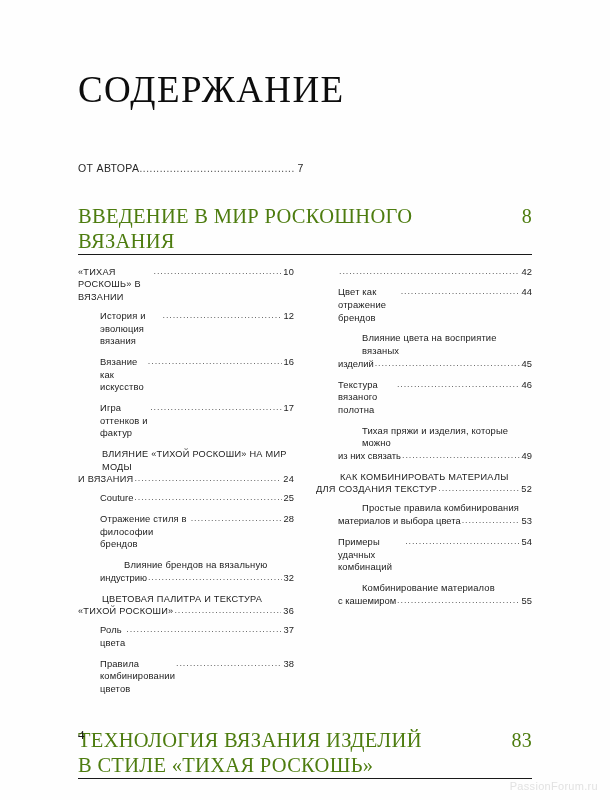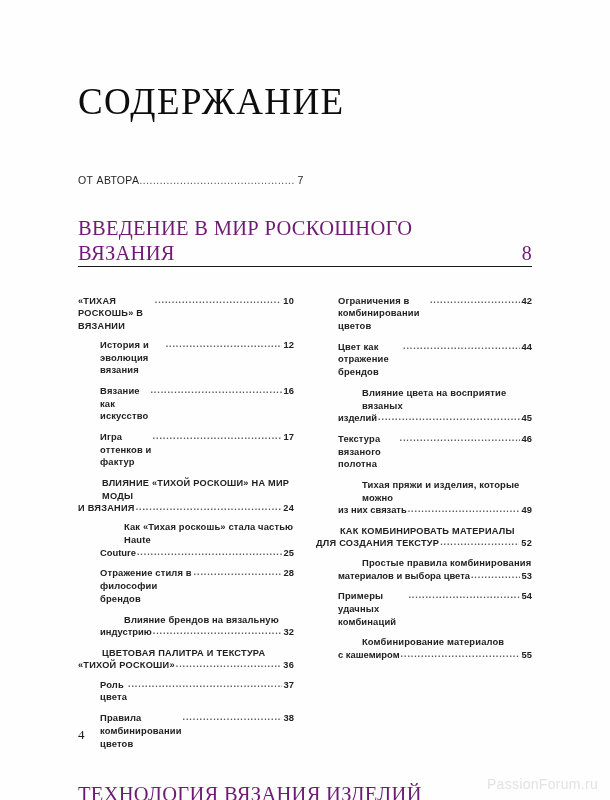--- a/index.html
+++ b/index.html
@@ -18,21 +18,21 @@
 
   .page {
     position: absolute;
     inset: 0;
     background: #fefefe;
   }
 
   .content {
     position: absolute;
     left: 78px;
-    top: 12px;
+    top: 0;
     width: 454px;
     height: 711px;
   }
 
   
   .toc-title {
     font-family: "Liberation Serif", serif;
     font-size: 37px;
     letter-spacing: 1.4px;
     font-weight: normal;
@@ -59,26 +59,26 @@
     white-space: nowrap;
     color: #4a4a4a;
     font-size: 10px;
     letter-spacing: 0.6px;
   }
   .top-entry .pg { white-space: nowrap; }
 
   
   .section-head {
     display: flex;
-    align-items: flex-end;
+    align-items: flex-start;
     justify-content: space-between;
     font-family: "Liberation Serif", serif;
     font-size: 20.5px;
     letter-spacing: 0.3px;
-    color: #701a75;
+    color: #4d7c0f;
     line-height: 1.22;
   }
   .section-head.s1 { margin-top: 30px; }
   .section-head.s2 { margin-top: 24px; font-size: 20.5px; }
   .section-head .sh-text { white-space: pre-line; }
   .section-head .sh-page {
     font-size: 20px;
     padding-left: 14px;
     white-space: nowrap;
   }
@@ -88,22 +88,21 @@
     background: #111;
     width: 100%;
     margin: 0;
   }
   .rule.thin { height: 1px; background: #1a1a1a; }
 
   
   .cols {
     display: flex;
     gap: 22px;
-    margin-top: 28px;
-    font-weight: bold;
+    margin-top: 11px;
   }
   .col {
     flex: 1 1 0;
     min-width: 0;
   }
 
   .entry {
     display: flex;
     align-items: baseline;
     font-size: 9.3px;
@@ -169,21 +168,21 @@
     left: 78px;
     bottom: 57px;
     font-family: "Liberation Serif", serif;
     font-size: 13px;
     color: #1a1a1a;
   }
   .watermark {
     position: absolute;
     right: 12px;
     bottom: 8px;
-    font-size: 14px;
+    font-size: 11px;
     color: #e2e2e2;
     letter-spacing: 0.3px;
     font-family: "Liberation Sans", sans-serif;
   }
 </style>
 </head>
 <body>
 
 <div class="page">
   <div class="content">
@@ -226,21 +225,20 @@
           </div>
           <div class="entry lvl1 wrap">
             <span class="lbl">ВЛИЯНИЕ «ТИХОЙ РОСКОШИ» НА МИР МОДЫ</span>
             <span class="tail">
               <span class="lbl2">И ВЯЗАНИЯ</span>
               <span class="dots"> ..........................................................................................................</span>
               <span class="pg">24</span>
             </span>
           </div>
           <div class="entry lvl2 wrap">
-            <span class="lbl">Как «Тихая роскошь» стала частью Haute</span>
             <span class="tail">
               <span class="lbl2">Couture</span>
               <span class="dots"> .................................................................................................</span>
               <span class="pg">25</span>
             </span>
           </div>
           <div class="entry lvl2">
             <span class="lbl">Отражение стиля в философии брендов</span>
             <span class="dots"> ......................................................</span>
             <span class="pg">28</span>
@@ -267,21 +265,20 @@
             <span class="pg">37</span>
           </div>
           <div class="entry lvl2">
             <span class="lbl">Правила комбинировании цветов</span>
             <span class="dots"> ................................................................</span>
             <span class="pg">38</span>
           </div>
         </div>
       <div class="col" id="s1-right">
           <div class="entry lvl2">
-            <span class="lbl">Ограничения в комбинировании цветов</span>
             <span class="dots"> .......................................................</span>
             <span class="pg">42</span>
           </div>
           <div class="entry lvl2">
             <span class="lbl">Цвет как отражение брендов</span>
             <span class="dots"> .........................................................................</span>
             <span class="pg">44</span>
           </div>
           <div class="entry lvl2 wrap">
             <span class="lbl">Влияние цвета на восприятие вязаных</span>

